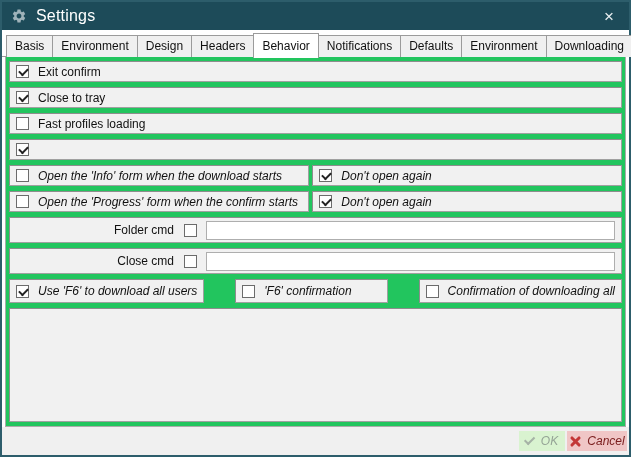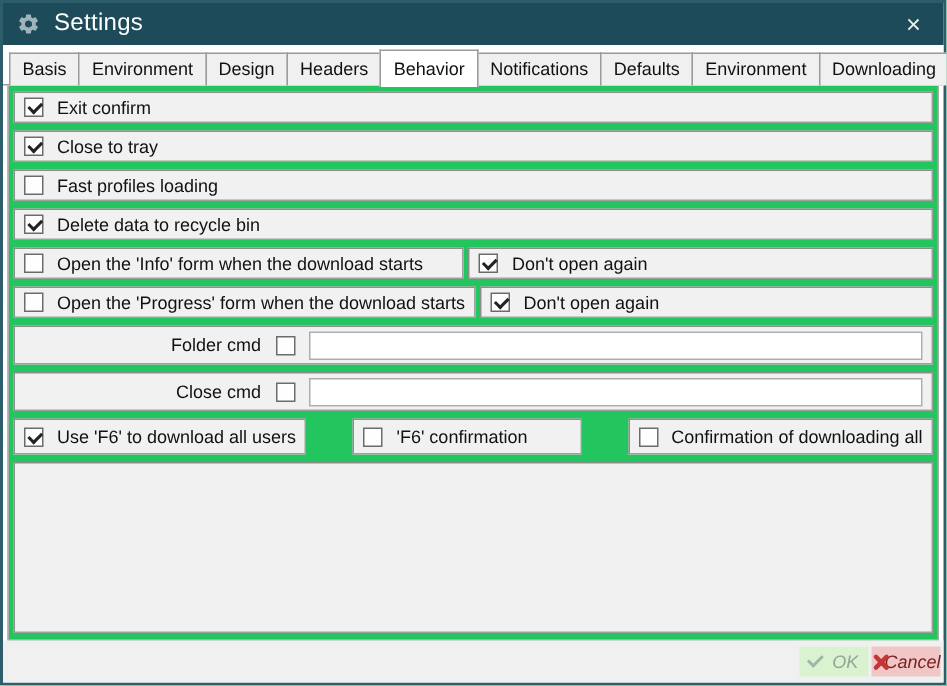--- a/index.html
+++ b/index.html
@@ -21,40 +21,40 @@
   .tabstrip{display:flex; align-items:flex-end; padding:4px 0 0 4px; position:relative; background:#fff; flex:0 0 27px; height:27px;}
   .tabstrip::after{content:""; position:absolute; left:0; right:0; bottom:0; height:1px; background:#9b9b9b;}
   .tab{border:1px solid #9b9b9b; border-bottom:none; background:#f0f0f0; padding:3px 8px 4px; margin-right:-1px; white-space:nowrap; position:relative; z-index:1;}
   .tab.active{background:#fff; z-index:3; padding-top:5px; padding-bottom:5px; margin-bottom:-1px;text-align:right;}
 
   
   .page{flex:1 1 auto; margin:0 3px; border:1px solid #ababab; border-top:none; background:#22c55e; display:flex; flex-direction:column; gap:5px; padding:4px 3px;}
   .panel{background:#f1f1f1; border:1px solid #a0a0a0; border-top-color:#8d8d8d; border-left-color:#8d8d8d; display:flex; align-items:center; padding:0 6px;}
   .row{height:21px; flex:0 0 21px;}
   .row-split{display:flex; gap:3px; flex:0 0 21px;}
-  .row-split .panel{height:21px;}
+  .row-split .panel{height:21px;font-style:italic;}
   .row-split .half-l{flex:0 0 49%;}
   .row-split .half-r{flex:1;}
   .row-split.triple{flex:0 0 24px;gap:31px;}
   .row-split.triple .panel{height:24px; flex:1;}
   .cmd-row{height:26px; flex:0 0 26px;}
   .cmd-label{width:158px; text-align:right; margin-right:10px;}
   .cmd-input{flex:1; height:19px; border:1px solid #aeaeae; background:#fff; font-family:inherit; font-size:12px; padding:0 4px; outline:none;}
   .spacer{flex:1 1 auto;}
 
   
   .cb{width:13px; height:13px; flex:0 0 13px; background:#fefefe; border:1px solid #6b6b6b; position:relative; display:inline-block;}
   .cb.checked::after{content:""; position:absolute; left:2px; top:2px; width:7px; height:4px; border-left:2px solid #222; border-bottom:2px solid #222; transform:rotate(-45deg);}
   .cb-label{margin-left:9px; white-space:nowrap;}
 
   
   .footer{flex:0 0 28px; background:#f0f0f0; display:flex; align-items:center; justify-content:flex-end; padding:0 2px; gap:2px;font-style:italic;}
   .btn{height:20px; display:flex; align-items:center; justify-content:center; gap:5px; cursor:default;}
   .btn.ok{width:46px; background:var(--ok-bg); color:var(--ok-text);}
-  .btn.cancel{width:46px; background:var(--cancel-bg); color:var(--cancel-text);}
+  .btn.cancel{width:60px; background:var(--cancel-bg); color:var(--cancel-text);}
   .ok-check{width:10px; height:6px; border-left:2px solid #a6b3a6; border-bottom:2px solid #a6b3a6; transform:rotate(-45deg) translateY(-2px); display:inline-block;}
   .cancel-x{width:13px; height:13px; position:relative; display:inline-block;}
   .cancel-x::before,.cancel-x::after{content:""; position:absolute; left:0; top:5px; width:13px; height:3px; background:var(--check-red); border-radius:2px;}
   .cancel-x::before{transform:rotate(45deg);}
   .cancel-x::after{transform:rotate(-45deg);}
 </style>
 </head>
 <body>
 
 <div class="window">
@@ -95,38 +95,37 @@
       <span class="cb-label">Close to tray</span>
     </div>
 
     <div class="panel row">
       <span class="cb"></span>
       <span class="cb-label">Fast profiles loading</span>
     </div>
 
     <div class="panel row">
       <span class="cb checked"></span>
-      <span class="cb-label">Delete data to recycle bin</span>
     </div>
 
     <div class="row-split">
       <div class="panel half-l">
         <span class="cb"></span>
         <span class="cb-label">Open the 'Info' form when the download starts</span>
       </div>
       <div class="panel half-r">
         <span class="cb checked"></span>
         <span class="cb-label">Don't open again</span>
       </div>
     </div>
 
     <div class="row-split">
       <div class="panel half-l">
         <span class="cb"></span>
-        <span class="cb-label">Open the 'Progress' form when the download starts</span>
+        <span class="cb-label">Open the 'Progress' form when the confirm starts</span>
       </div>
       <div class="panel half-r">
         <span class="cb checked"></span>
         <span class="cb-label">Don't open again</span>
       </div>
     </div>
 
     <div class="panel cmd-row">
       <span class="cmd-label">Folder cmd</span>
       <span class="cb"></span>

